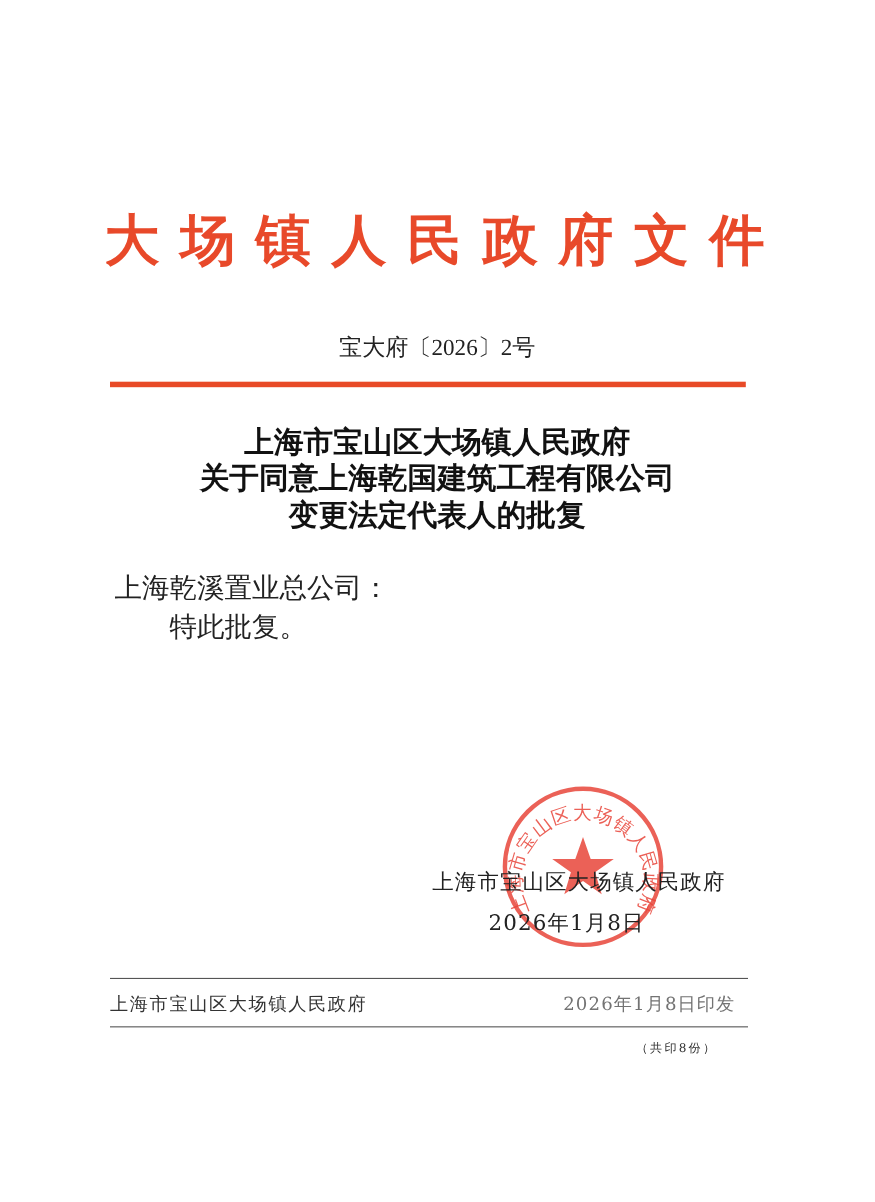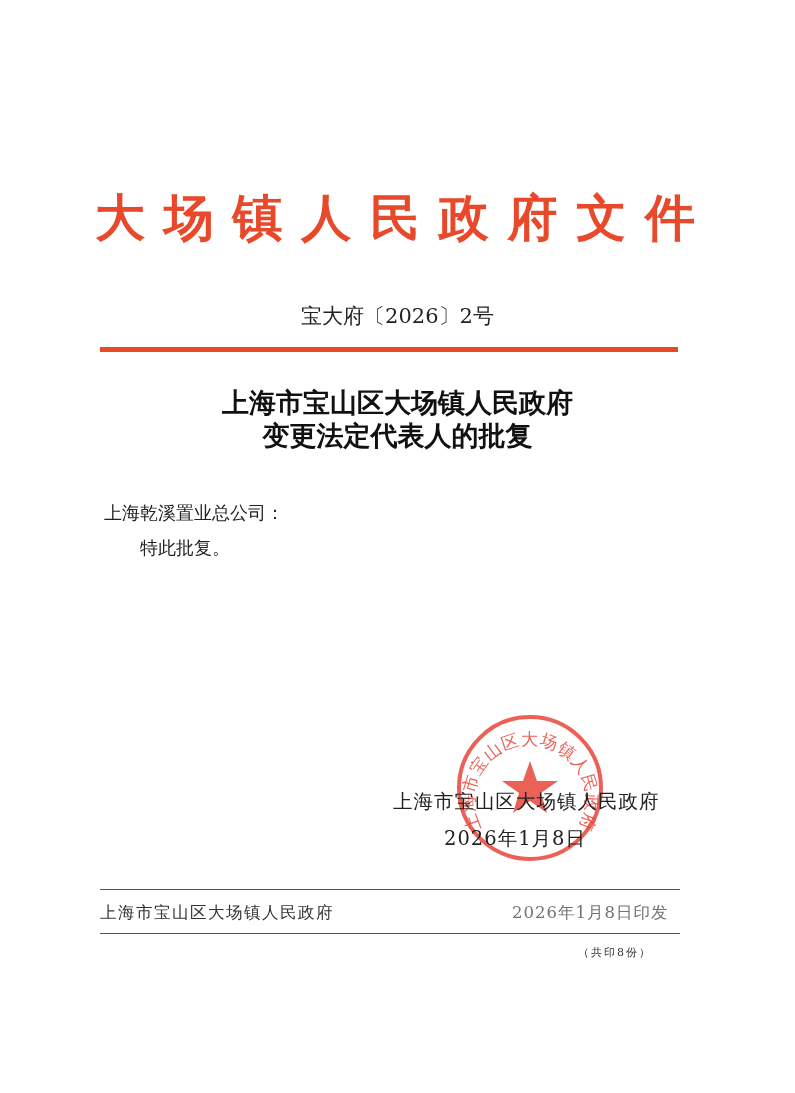--- a/index.html
+++ b/index.html
@@ -4,25 +4,25 @@
   <style>
     html, body { margin: 0; padding: 0; background: #ffffff; }
     body { width: 795px; height: 1093px; position: relative; overflow: hidden;
            font-family: "DejaVu Serif", "Liberation Serif", serif; color: #1a1a1a; }
     .abs { position: absolute; }
     .masthead { left: 95px; top: 183px; width: 600px; height: 70px;
                 display: flex; justify-content: space-between; align-items: center;
                 color: #e8492a; font-family: "DejaVu Sans", sans-serif; font-weight: bold;
                 font-size: 50px; line-height: 70px; }
     .masthead span { display: inline-block; }
-    .doc-number { left: 0; width: 795px; top: 302px; text-align: center; font-size: 21px; color: #222; }
+    .doc-number { left: 0; width: 795px; top: 302px; text-align: center; font-size: 21px; color: #222; font-family: Liberation Serif, serif; }
     .red-rule { left: 100px; top: 347px; width: 578px; height: 5px; background: #e84a27; }
     .title { left: 0; width: 795px; top: 386px; text-align: center; font-weight: bold;
              font-size: 27px; line-height: 33px; color: #111; }
-    .body { left: 104px; top: 496px; width: 585px; font-size: 18px; line-height: 34.5px; color: #222;
+    .body { left: 104px; top: 518px; width: 585px; font-size: 25px; line-height: 34.5px; color: #222;
             font-family: "DejaVu Sans", sans-serif; }
     .body p { margin: 0; }
     .indent { text-indent: 2em; }
     .para { text-align: justify; text-justify: inter-character; }
     .seal { left: 455px; top: 713px; width: 150px; height: 150px; }
     .sign-org { left: 393px; top: 788px; font-size: 19.5px; font-family: "DejaVu Sans", sans-serif; color: #222; letter-spacing: 1px; }
     .sign-date { left: 444px; top: 825px; font-size: 19.5px; color: #222; letter-spacing: 1px; }
     .rule-thin { left: 100px; width: 580px; height: 1px; background: #555; }
     .footer-left { left: 100px; top: 902px; font-size: 16.5px; font-family: "DejaVu Sans", sans-serif; color: #333; letter-spacing: 1.5px; }
     .footer-right { left: 512px; top: 902px; font-size: 16.5px; color: #737373; letter-spacing: 1px; }
@@ -42,20 +42,21 @@
   <span>文</span>
   <span>件</span>
 </div>
 
 <div class="abs doc-number">宝大府〔2026〕2号</div>
 
 <div class="abs red-rule"></div>
 
 <div class="abs title">
   <div>上海市宝山区大场镇人民政府</div>
+  <div>关于同意上海乾国建筑工程有限公司</div>
   <div>变更法定代表人的批复</div>
 </div>
 
 <div class="abs body">
   <p>上海乾溪置业总公司：</p>
   <p class="indent">特此批复。</p>
 </div>
 
 <svg class="abs seal" viewBox="0 0 150 150">
   <defs>

